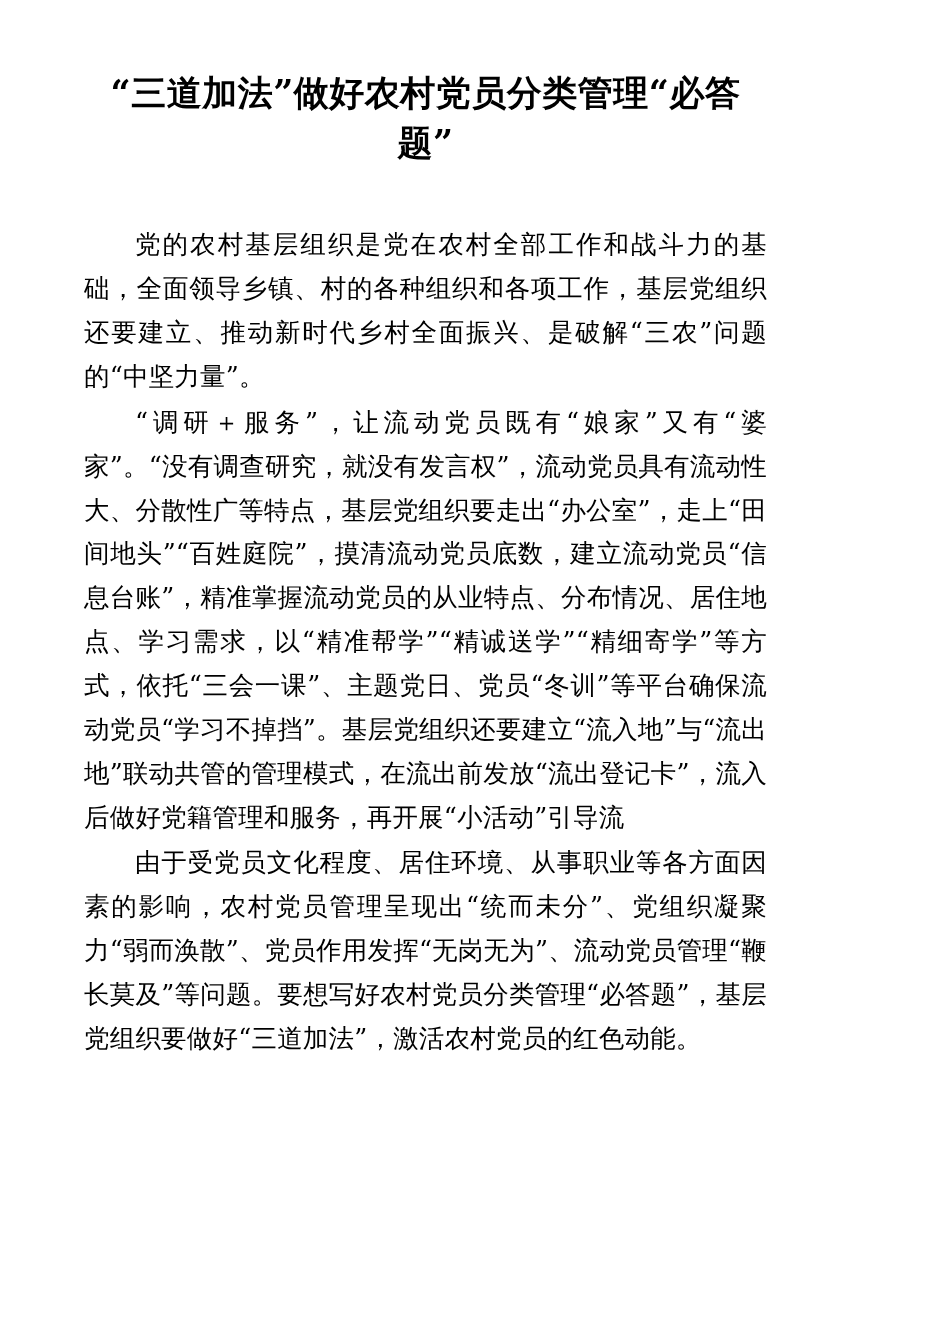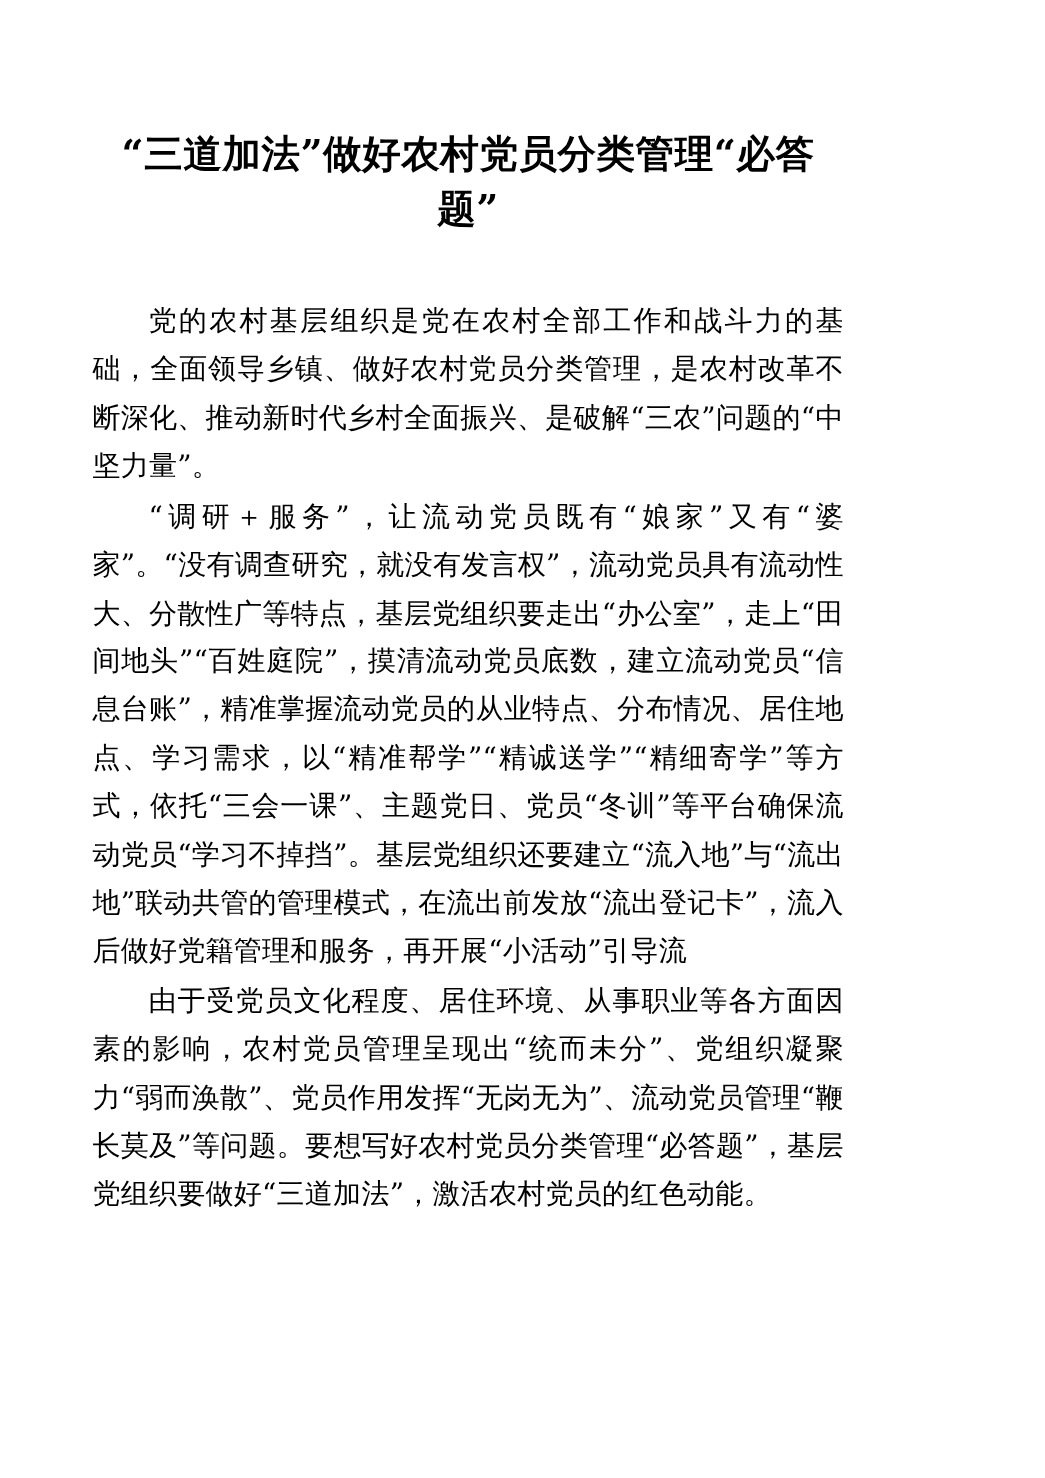--- a/index.html
+++ b/index.html
@@ -11,21 +11,21 @@
     width: 950px;
     height: 1344px;
     font-family: "DejaVu Serif", "Liberation Serif", serif;
     color: #000000;
     overflow: hidden;
   }
   .page {
     width: 851px;
     height: 1344px;
     box-sizing: border-box;
-    padding: 116px 84px 40px 84px;
+    padding: 68px 84px 40px 84px;
     background: #ffffff;
     position: relative;
   }
   .doc-title {
     font-family: "DejaVu Serif", "Liberation Serif", serif;
     font-weight: bold;
     font-size: 35px;
     line-height: 1.42;
     text-align: center;
     letter-spacing: 0.5px;
@@ -46,19 +46,19 @@
     margin-bottom: 0;
   }
 </style>
 </head>
 <body>
 
 <div class="page">
 
   <h1 class="doc-title">“三道加法”做好农村党员分类管理“必答题”</h1>
 
-  <p class="body-text">党的农村基层组织是党在农村全部工作和战斗力的基础，全面领导乡镇、做好农村党员分类管理，是农村改革不断深化、推动新时代乡村全面振兴、是破解“三农”问题的“中坚力量”。</p>
+  <p class="body-text">党的农村基层组织是党在农村全部工作和战斗力的基础，全面领导乡镇、村的各种组织和各项工作，基层党组织还要建立、推动新时代乡村全面振兴、是破解“三农”问题的“中坚力量”。</p>
 
   <p class="body-text">“调研＋服务”，让流动党员既有“娘家”又有“婆家”。“没有调查研究，就没有发言权”，流动党员具有流动性大、分散性广等特点，基层党组织要走出“办公室”，走上“田间地头”“百姓庭院”，摸清流动党员底数，建立流动党员“信息台账”，精准掌握流动党员的从业特点、分布情况、居住地点、学习需求，以“精准帮学”“精诚送学”“精细寄学”等方式，依托“三会一课”、主题党日、党员“冬训”等平台确保流动党员“学习不掉挡”。基层党组织还要建立“流入地”与“流出地”联动共管的管理模式，在流出前发放“流出登记卡”，流入后做好党籍管理和服务，再开展“小活动”引导流</p>
 
   <p class="body-text">由于受党员文化程度、居住环境、从事职业等各方面因素的影响，农村党员管理呈现出“统而未分”、党组织凝聚力“弱而涣散”、党员作用发挥“无岗无为”、流动党员管理“鞭长莫及”等问题。要想写好农村党员分类管理“必答题”，基层党组织要做好“三道加法”，激活农村党员的红色动能。</p>
 
 </div>
 
 </body></html>

